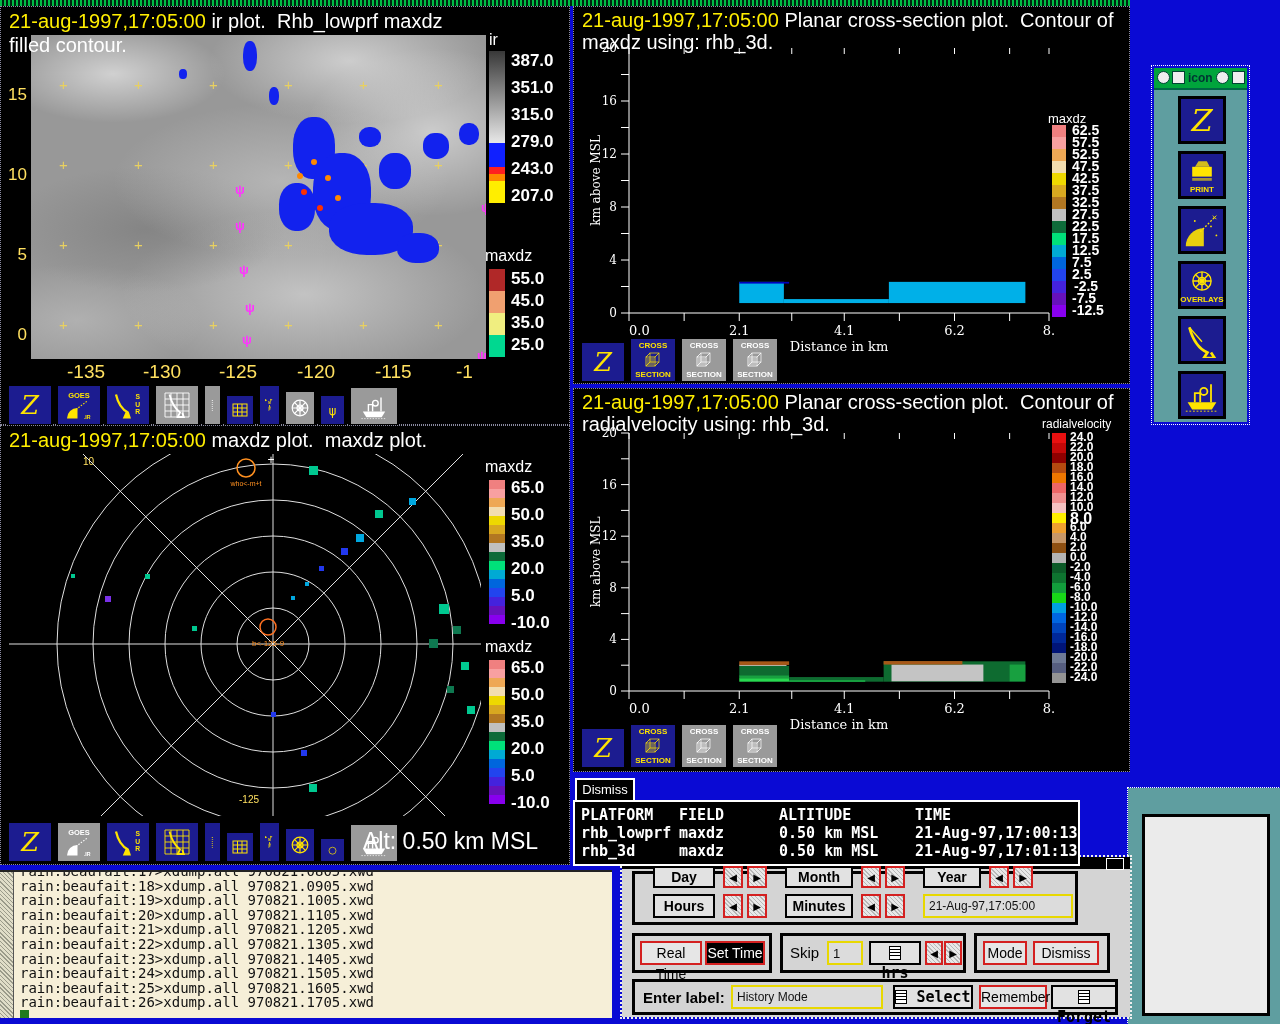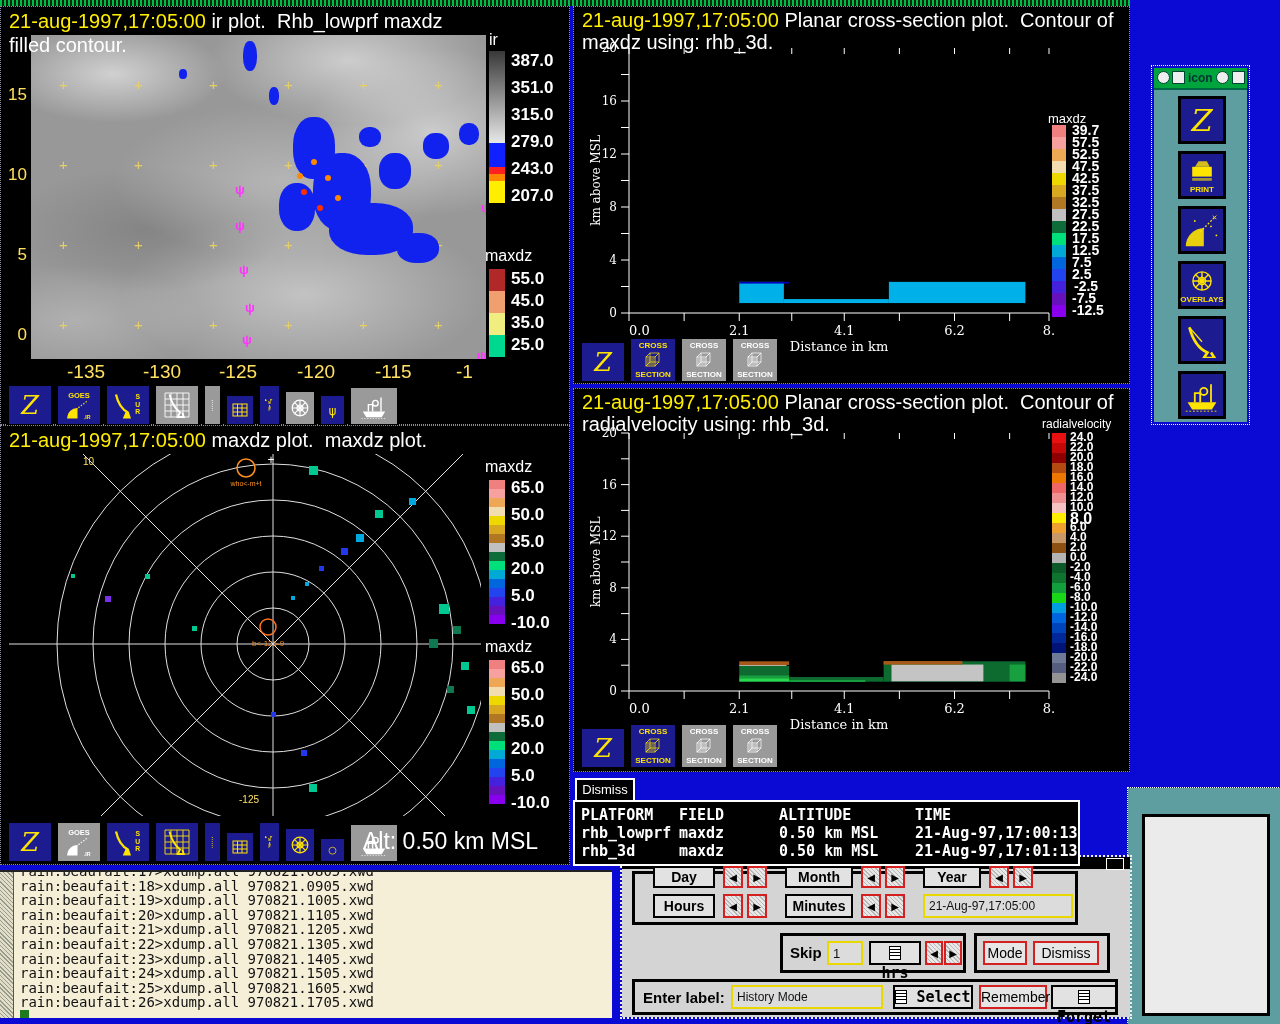--- a/index.html
+++ b/index.html
@@ -555,21 +555,21 @@
             <g stroke="#ffffff" stroke-width="1.6" fill="none">
               <rect x="6" y="14" width="18" height="18"></rect>
               <rect x="14" y="6" width="18" height="18" opacity=".85"></rect>
               <path d="M6 14 L14 6 M24 14 L32 6 M6 32 L14 24 M24 32 L32 24"></path>
             </g>
             <rect x="8" y="16" width="14" height="14" fill="#ffffff" opacity=".35"></rect>
           </svg>
           <div class="ilab">SECTION</div>
         </div>
       </div>
-  <div class="cbar-lab" style="left: 498px; top: 114.9px; font-size: 14px;">39.7</div>
+  <div class="cbar-lab" style="left: 498px; top: 114.9px; font-size: 14px;">62.5</div>
       <div class="cbar-lab" style="left: 498px; top: 126.9px; font-size: 14px;">57.5</div>
       <div class="cbar-lab" style="left: 498px; top: 138.9px; font-size: 14px;">52.5</div>
       <div class="cbar-lab" style="left: 498px; top: 150.9px; font-size: 14px;">47.5</div>
       <div class="cbar-lab" style="left: 498px; top: 162.9px; font-size: 14px;">42.5</div>
       <div class="cbar-lab" style="left: 498px; top: 174.9px; font-size: 14px;">37.5</div>
       <div class="cbar-lab" style="left: 498px; top: 186.9px; font-size: 14px;">32.5</div>
       <div class="cbar-lab" style="left: 498px; top: 198.9px; font-size: 14px;">27.5</div>
       <div class="cbar-lab" style="left: 498px; top: 210.9px; font-size: 14px;">22.5</div>
       <div class="cbar-lab" style="left: 498px; top: 222.9px; font-size: 14px;">17.5</div>
       <div class="cbar-lab" style="left: 498px; top: 234.9px; font-size: 14px;">12.5</div>
@@ -846,22 +846,26 @@
       <div class="arrbtn" style="left:354px;top:-8px;width:20px;height:22px;line-height:19px;">◀</div>
       <div class="arrbtn" style="left:378px;top:-8px;width:20px;height:22px;line-height:19px;">▶</div>
       <div class="gbtn" style="left:18px;top:20px;width:62px;height:24px;line-height:21px;">Hours</div>
       <div class="arrbtn" style="left:88px;top:20px;width:20px;height:24px;line-height:21px;">◀</div>
       <div class="arrbtn" style="left:112px;top:20px;width:20px;height:24px;line-height:21px;">▶</div>
       <div class="gbtn" style="left:150px;top:20px;width:68px;height:24px;line-height:21px;">Minutes</div>
       <div class="arrbtn" style="left:226px;top:20px;width:20px;height:24px;line-height:21px;">◀</div>
       <div class="arrbtn" style="left:250px;top:20px;width:20px;height:24px;line-height:21px;">▶</div>
       <div class="yfield" style="left:288px;top:20px;width:150px;height:24px;">21-Aug-97,17:05:00</div>
     </div>
+    <div class="grp" style="left:10px;top:76px;width:140px;height:40px;">
+      <div class="rbtn" style="left:5px;top:5px;width:62px;height:24px;line-height:21px;">Real Time</div>
+      <div class="rbtn" style="left:70px;top:5px;width:60px;height:24px;line-height:21px;background:#000;color:#fff;">Set Time</div>
+    </div>
     <div class="grp" style="left:158px;top:76px;width:186px;height:40px;">
-      <div style="position:absolute;left:7px;top:8px;font-weight:bold;font-size:15px;">Skip</div>
+      <div style="position:absolute;left:7px;top:8px;font-weight:normal;font-size:15px;">Skip</div>
       <div class="yfield" style="left:44px;top:5px;width:36px;height:24px;font-size:13px;">1</div>
       <div class="gbtn monob" style="left:86px;top:5px;width:52px;height:24px;line-height:20px;"><span class="mglyph"></span> <span>hrs</span></div>
       <div class="arrbtn" style="left:142px;top:5px;width:18px;height:24px;line-height:21px;">◀</div>
       <div class="arrbtn" style="left:161px;top:5px;width:18px;height:24px;line-height:21px;">▶</div>
     </div>
     <div class="grp" style="left:352px;top:76px;width:136px;height:40px;">
       <div class="rbtn" style="left:6px;top:5px;width:44px;height:24px;line-height:21px;">Mode</div>
       <div class="rbtn" style="left:56px;top:5px;width:66px;height:24px;line-height:21px;">Dismiss</div>
     </div>
     <div class="grp" style="left:10px;top:122px;width:486px;height:36px;">

